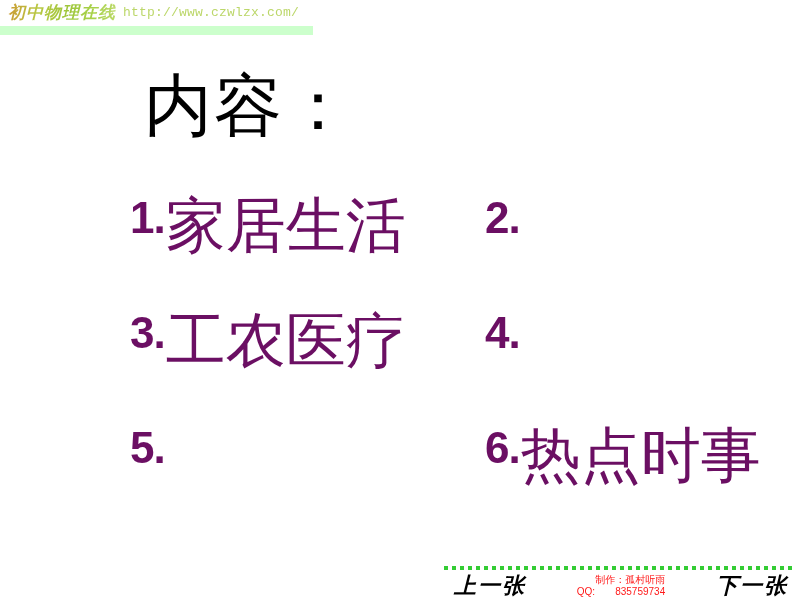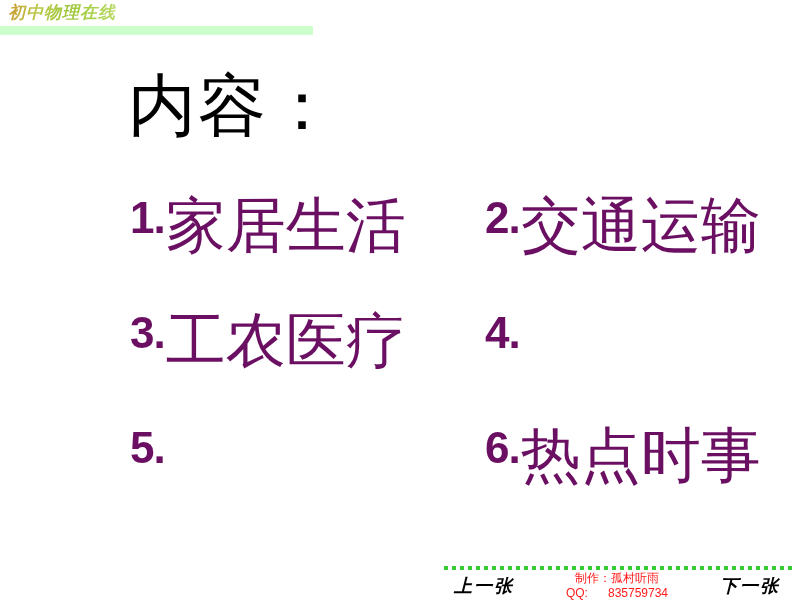--- a/index.html
+++ b/index.html
@@ -65,21 +65,21 @@
     font-family: "Liberation Mono", "DejaVu Sans Mono", monospace;
     font-size: 13px;
     color: #bcd76a;
     margin-left: 7px;
     letter-spacing: 0.2px;
   }
 
   
   .slide-title {
     position: absolute;
-    left: 128px;
+    left: 144px;
     top: 72px;
     font-family: "Liberation Serif", "DejaVu Serif", serif;
     font-size: 68px;
     line-height: 1;
     color: #000000;
     letter-spacing: 2px;
     white-space: nowrap;
   }
 
   
@@ -136,65 +136,65 @@
     left: 0;
     top: 6px;
     width: 352px;
     height: 28px;
     display: flex;
     align-items: center;
     justify-content: space-between;
   }
   .nav-btn {
     font-family: "Liberation Serif", "DejaVu Serif", serif;
-    font-size: 18px;
+    font-size: 22px;
     font-weight: bold;
     font-style: italic;
     color: #000000;
     letter-spacing: 2px;
     white-space: nowrap;
     cursor: pointer;
   }
   .nav-prev { margin-left: 10px; }
-  .nav-next { margin-right: 16px; }
+  .nav-next { margin-right: 8px; }
   .credit {
     font-family: "Liberation Sans", "DejaVu Sans", sans-serif;
-    font-size: 12px;
+    font-size: 10px;
     color: #ff1a1a;
     line-height: 1.25;
     white-space: nowrap;
-    text-align: center;
+    text-align: right;
   }
   .credit-line { display: block; }
   .credit-qq-num { margin-left: 20px; }
 </style>
 </head>
 <body>
 
 <div class="slide">
 
   <div class="site-banner">
     <div class="site-banner-bar"></div>
     <div class="site-banner-row">
       <span class="site-logo-text">初中物理在线</span>
+      <span class="site-url">http://www.czwlzx.com/</span>
     </div>
   </div>
 
   <div class="slide-title">内容：</div>
 
   <div class="toc-grid">
 
     <div class="toc-item">
       <span class="toc-num">1.</span>
       <span class="toc-label">家居生活</span>
     </div>
 
     <div class="toc-item">
       <span class="toc-num">2.</span>
-      <span class="toc-label">交通运输</span>
     </div>
 
     <div class="toc-item">
       <span class="toc-num">3.</span>
       <span class="toc-label">工农医疗</span>
     </div>
 
     <div class="toc-item">
       <span class="toc-num">4.</span>
     </div>

